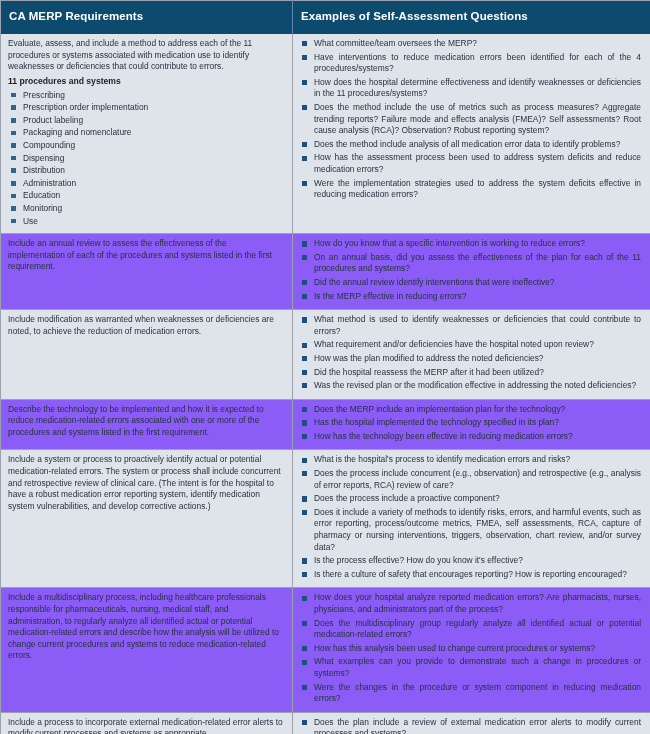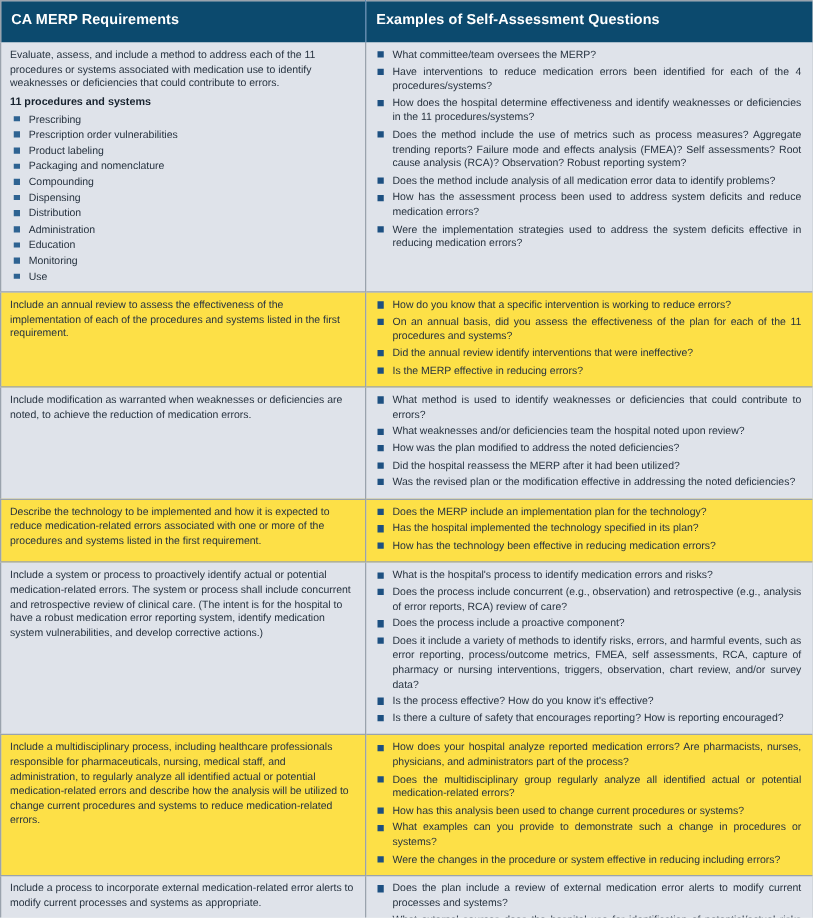--- a/index.html
+++ b/index.html
@@ -50,21 +50,21 @@
   tbody td {
     vertical-align: top;
     font-size: 8.4px;
     line-height: 1.38;
     padding: 4px 7px 5px 7px;
     border-top: 1px solid #9aa3ad;
     background: #dfe3ea;
     margin-top: 24px;
   }
   tbody tr.alt td {
-    background: #fde047;
+    background: #8b5cf6;
   }
   tbody td.cell-q {
     border-left: 1px solid #9aa3ad;
     padding-left: 8px;
   }
   tbody tr:first-child td {
     border-top: none;
   }
 
   .req-text {
@@ -138,21 +138,21 @@
       <th class="th-q">Examples of Self-Assessment Questions</th>
     </tr>
   </thead>
   <tbody id="table-body">
       <tr>
         <td class="cell-req">
           <p class="req-text">Evaluate, assess, and include a method to address each of the 11 procedures or systems associated with medication use to identify weaknesses or deficiencies that could contribute to errors.</p>
           <div class="sub-head">11 procedures and systems</div>
           <ul class="blist sublist">
             <li>Prescribing</li>
-            <li>Prescription order vulnerabilities</li>
+            <li>Prescription order implementation</li>
             <li>Product labeling</li>
             <li>Packaging and nomenclature</li>
             <li>Compounding</li>
             <li>Dispensing</li>
             <li>Distribution</li>
             <li>Administration</li>
             <li>Education</li>
             <li>Monitoring</li>
             <li>Use</li>
           </ul>
@@ -182,21 +182,21 @@
           </ul>
         </td>
       </tr>
       <tr>
         <td class="cell-req">
           <p class="req-text">Include modification as warranted when weaknesses or deficiencies are noted, to achieve the reduction of medication errors.</p>
         </td>
         <td class="cell-q">
           <ul class="blist qlist">
             <li>What method is used to identify weaknesses or deficiencies that could contribute to errors?</li>
-            <li>What weaknesses and/or deficiencies team the hospital noted upon review?</li>
+            <li>What requirement and/or deficiencies have the hospital noted upon review?</li>
             <li>How was the plan modified to address the noted deficiencies?</li>
             <li>Did the hospital reassess the MERP after it had been utilized?</li>
             <li>Was the revised plan or the modification effective in addressing the noted deficiencies?</li>
           </ul>
         </td>
       </tr>
       <tr class="alt">
         <td class="cell-req">
           <p class="req-text">Describe the technology to be implemented and how it is expected to reduce medication-related errors associated with one or more of the procedures and systems listed in the first requirement.</p>
         </td>
@@ -226,21 +226,21 @@
       <tr class="alt">
         <td class="cell-req">
           <p class="req-text">Include a multidisciplinary process, including healthcare professionals responsible for pharmaceuticals, nursing, medical staff, and administration, to regularly analyze all identified actual or potential medication-related errors and describe how the analysis will be utilized to change current procedures and systems to reduce medication-related errors.</p>
         </td>
         <td class="cell-q">
           <ul class="blist qlist">
             <li>How does your hospital analyze reported medication errors? Are pharmacists, nurses, physicians, and administrators part of the process?</li>
             <li>Does the multidisciplinary group regularly analyze all identified actual or potential medication-related errors?</li>
             <li>How has this analysis been used to change current procedures or systems?</li>
             <li>What examples can you provide to demonstrate such a change in procedures or systems?</li>
-            <li>Were the changes in the procedure or system effective in reducing including errors?</li>
+            <li>Were the changes in the procedure or system component in reducing medication errors?</li>
           </ul>
         </td>
       </tr>
       <tr>
         <td class="cell-req">
           <p class="req-text">Include a process to incorporate external medication-related error alerts to modify current processes and systems as appropriate.</p>
         </td>
         <td class="cell-q">
           <ul class="blist qlist">
             <li>Does the plan include a review of external medication error alerts to modify current processes and systems?</li>

